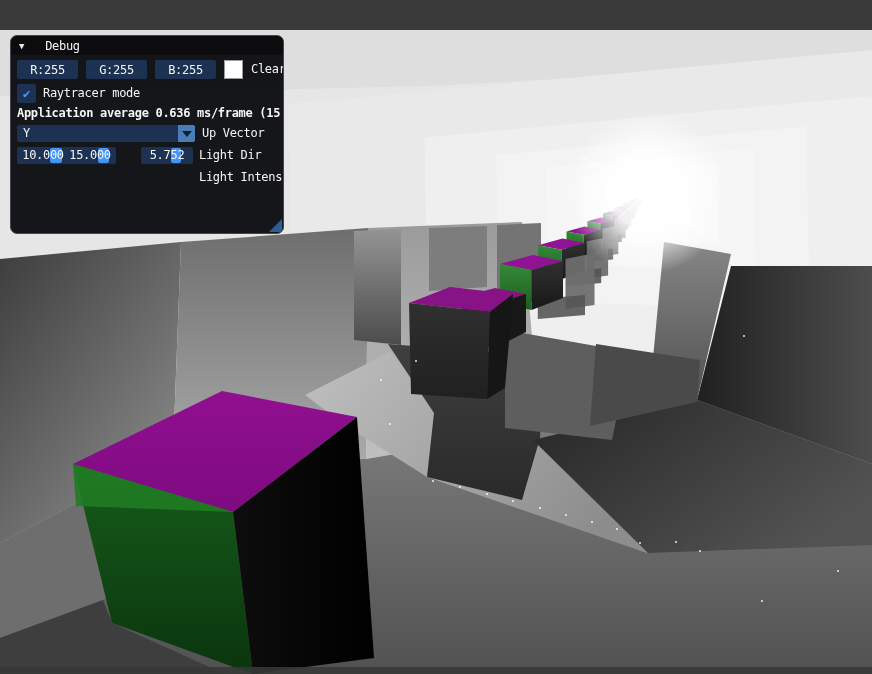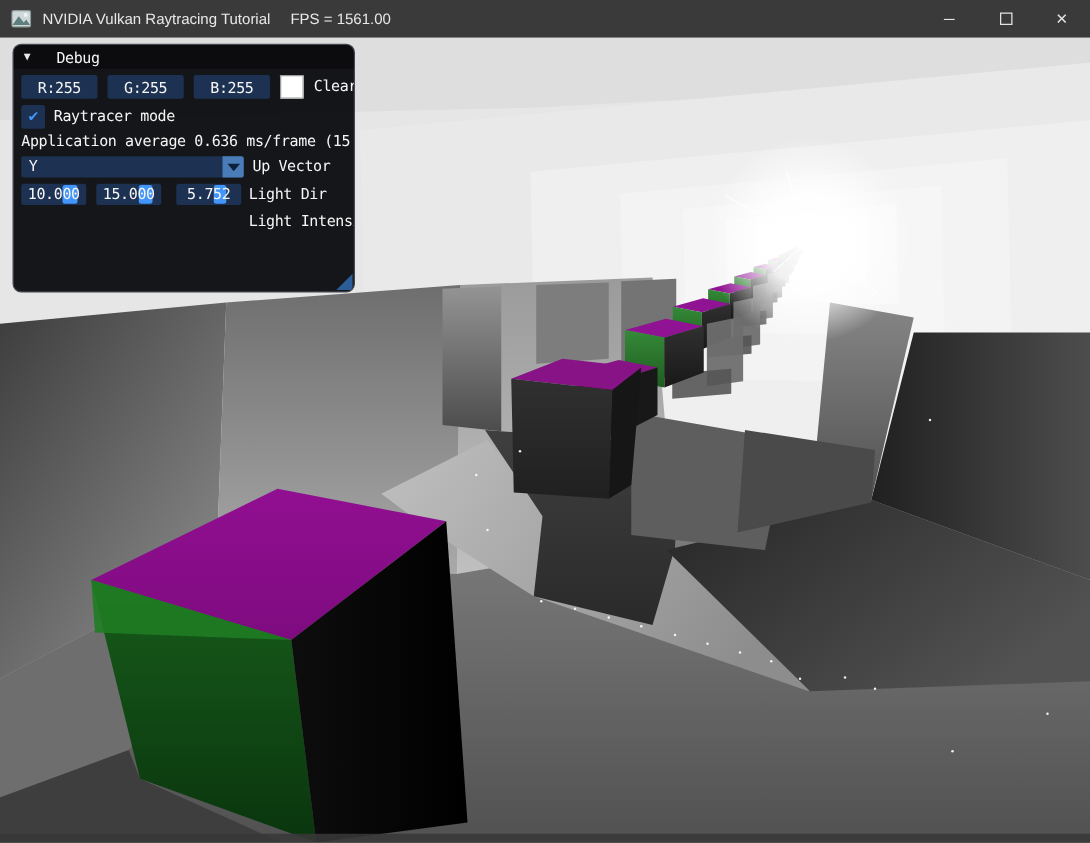--- a/index.html
+++ b/index.html
@@ -61,46 +61,27 @@
     border-top:6px solid var(--combo_arrow);}
   .slider{position:absolute;height:17px;background:var(--frame);border-radius:2px;overflow:hidden;}
   .slider .grab{position:absolute;top:1px;bottom:1px;background:var(--accent);border-radius:2px;}
   .slider .val{position:absolute;left:0;right:0;top:0;line-height:17px;text-align:center;}
   .radio{position:absolute;width:19px;height:19px;border-radius:50%;background:var(--frame);}
   .radio .dot{display:none;position:absolute;left:4px;top:4px;width:11px;height:11px;
     border-radius:50%;background:var(--accent);}
   .radio.on .dot{display:block;}
   .grip{position:absolute;right:1px;bottom:1px;width:0;height:0;
     border-left:13px solid transparent;border-bottom:13px solid var(--grip);opacity:.85;}
-  .stats{position:absolute;left:6px;line-height:14px;}
+  .stats{position:absolute;left:6px;line-height:14px;font-weight:bold;}
 </style>
 </head>
 <body>
 
 <div class="window">
 
-  <div class="titlebar">
-    <svg class="app-icon" viewBox="0 0 16 16">
-      <rect x="0.5" y="1.5" width="15" height="13" rx="1.5" fill="#cfd8d8" stroke="#8c9898"></rect>
-      <path d="M1 13 L6 6 L10 11 L12 8.5 L15 13 Z" fill="#5d7f7f"></path>
-      <circle cx="11.5" cy="5" r="1.6" fill="#eef4f4"></circle>
-    </svg>
-    <span class="tb-title">NVIDIA Vulkan Raytracing Tutorial</span>
-    <span class="tb-fps">FPS = 1561.00</span>
-    <span class="tb-spacer"></span>
-    <span class="tb-btn">
-        <span>─</span>
-      </span>
-    <span class="tb-btn">
-        <span class="max-box"></span>
-      </span>
-    <span class="tb-btn">
-        <span>✕</span>
-      </span>
-  </div>
 
   <div class="scene">
     <svg id="scene-svg" width="872" height="644" viewBox="0 30 872 644">
       <defs>
         <linearGradient id="gLeftA" x1="0" y1="0" x2="0.85" y2="1">
           <stop offset="0" stop-color="#3c3c3c"></stop>
             <stop offset="1" stop-color="#8e8e8e"></stop>
         </linearGradient>
         <linearGradient id="gLeftB" x1="0" y1="0" x2="0" y2="1">
           <stop offset="0" stop-color="#6e6e6e"></stop>
@@ -359,21 +340,21 @@
             </span>
         </span>
         <span class="iglabel" style="left:191px;top:-1px">Up Vector</span>
       </div>
 
       <div class="igrow" style="top:111px;height:17px">
         <span class="slider" style="left:6px;width:52px">
           <span class="grab" style="left: 64%; width: 23%;"></span>
           <span class="val">10.000</span>
         </span>
-        <span class="slider" style="left:66px;width:52px">
+        <span class="slider" style="left:53px;width:52px">
           <span class="grab" style="left: 66%; width: 20%;"></span>
           <span class="val">15.000</span>
         </span>
         <span class="slider" style="left:130px;width:52px">
           <span class="grab" style="left: 57%; width: 20%;"></span>
           <span class="val">5.752</span>
         </span>
         <span class="iglabel" style="left:188px;top:-1px">Light Dir</span>
       </div>
 

